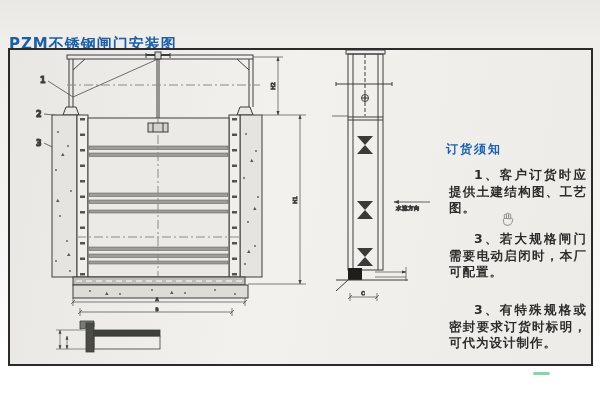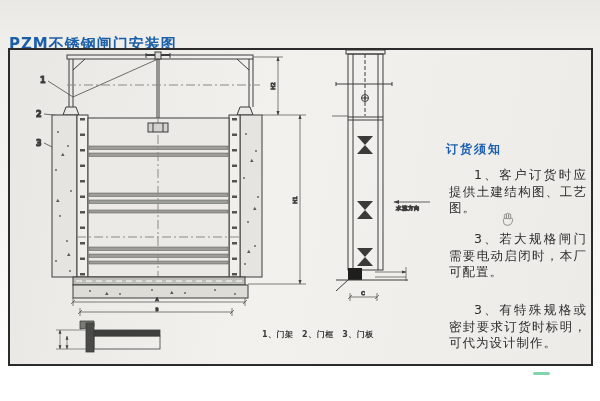--- a/index.html
+++ b/index.html
@@ -17,21 +17,21 @@
     border:2px solid #2b2b2b;box-sizing:border-box;
     background:linear-gradient(100deg,#e8e7e3 0%,#f2f1ee 45%,#ecebe7 100%);
   }
   .drawing-svg{position:absolute;left:10px;top:50px;width:581px;height:314px;}
   .notes-heading{
     position:absolute;left:446px;top:141px;font-size:12px;font-weight:bold;
     color:#1a5fb0;letter-spacing:2px;
   }
   .note-item{
     position:absolute;left:449px;width:138px;font-size:12.5px;line-height:16.5px;
-    color:#2c2c2c;letter-spacing:1px;text-align:justify;text-indent:2em;font-weight:normal;
+    color:#2c2c2c;letter-spacing:1px;text-align:justify;text-indent:2em;font-weight:bold;
   }
   .note-1{top:167px;}
   .note-2{top:231px;}
   .note-3{top:302px;}
   .hand-cursor{position:absolute;left:499px;top:210px;width:17px;height:17px;}
   .caption{
     position:absolute;left:262px;top:330px;color:#3a3a3a;font-size:8px;
     line-height:10px;font-weight:bold;letter-spacing:0.5px;
   }
   .green-mark{
@@ -259,16 +259,15 @@
 <div class="note-item note-2">3、若大规格闸门需要电动启闭时，本厂可配置。</div>
 <div class="note-item note-3">3、有特殊规格或密封要求订货时标明，可代为设计制作。</div>
 
 <div class="hand-cursor">
   <svg viewBox="0 0 16 16" width="17" height="17">
     <path d="M5 8 V5 a1 1 0 0 1 2 0 V7 M7 7 V4 a1 1 0 0 1 2 0 V7 M9 7 V4.5 a1 1 0 0 1 2 0 V8 M11 8 a1.2 1.2 0 0 1 2 1 l-.8 2.6 a3.8 3.8 0 0 1-3.7 2.8 H7.6 A3.4 3.4 0 0 1 4.2 11 V9 a1 1 0 0 1 .8-1 z" fill="none" stroke="#8d8d8a" stroke-width="0.9" stroke-linecap="round" stroke-linejoin="round"></path>
   </svg>
 </div>
 
 <div class="caption">
-  <div>1、门架　2、门框　3、门板</div>
 </div>
 
 <div class="green-mark"></div>
 
 </body></html>

